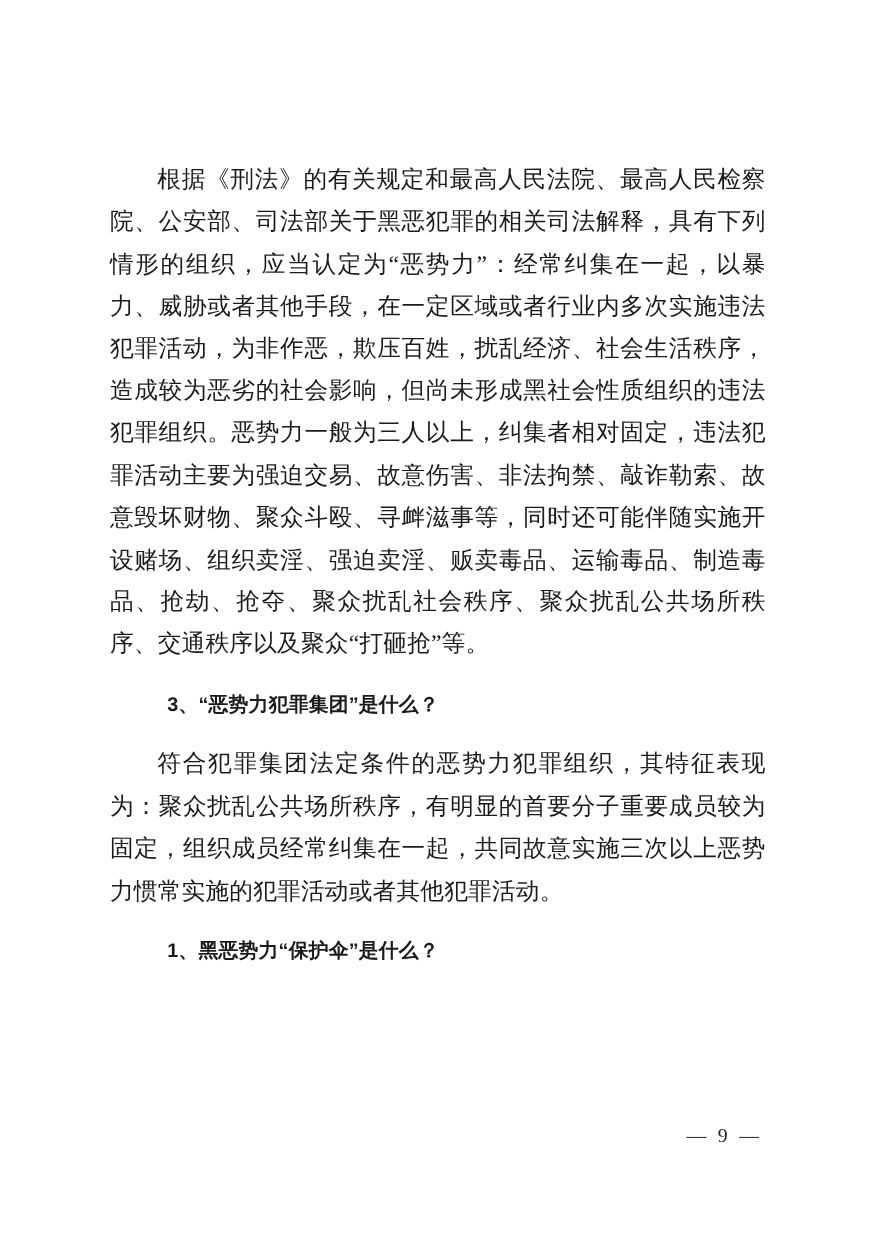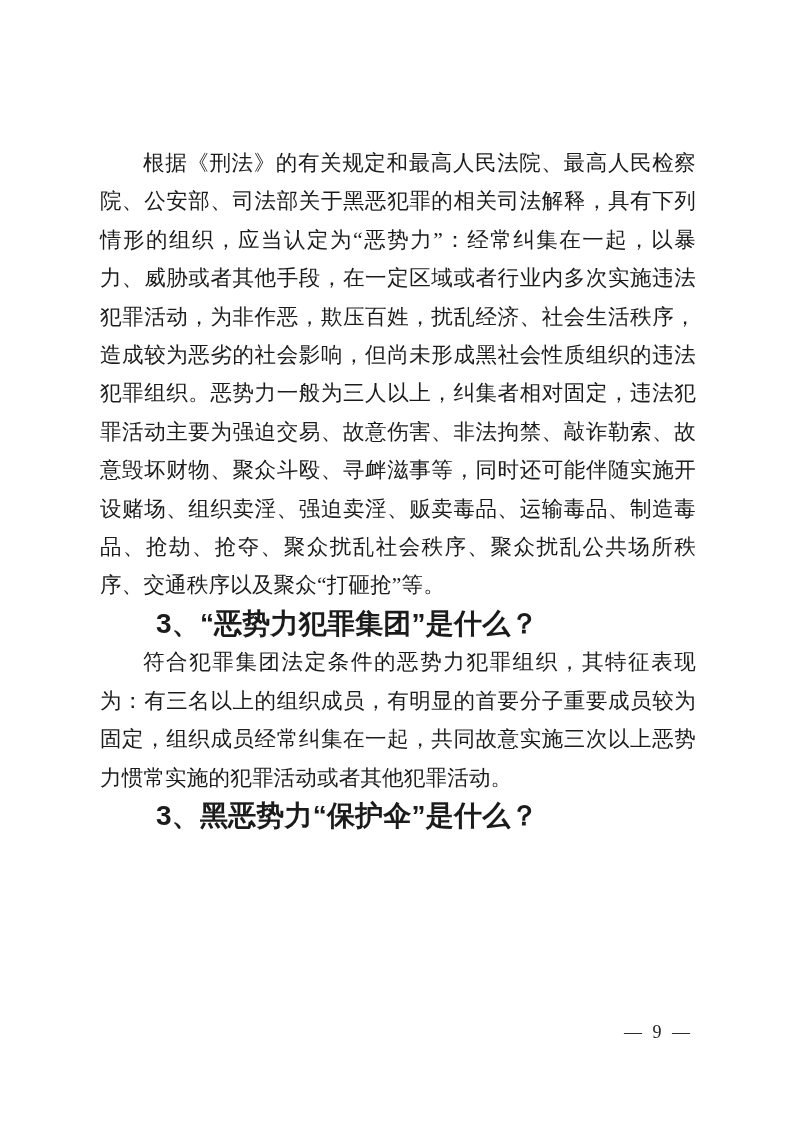--- a/index.html
+++ b/index.html
@@ -32,40 +32,40 @@
     line-height: 38.4px;
     text-align: justify;
     text-justify: inter-character;
     letter-spacing: 0.2px;
   }
   .para {
     margin: 0;
     text-indent: 2em;
   }
   .heading {
-    margin: 0;
+    margin: 16px;
     text-indent: 2em;
     font-weight: 700;
     font-family: "Liberation Sans", "DejaVu Sans", sans-serif;
-    font-size: 28px;
+    font-size: 18px;
   }
   .page-footer {
     position: absolute;
     right: 100px;
     top: 1018px;
     font-size: 18px;
     letter-spacing: 3px;
     color: #222222;
     font-family: "Liberation Serif", "DejaVu Serif", serif;
   }
 </style>
 </head>
 <body>
 
 <div class="page">
   <div class="content">
     <p class="para">根据《刑法》的有关规定和最高人民法院、最高人民检察院、公安部、司法部关于黑恶犯罪的相关司法解释，具有下列情形的组织，应当认定为“恶势力”：经常纠集在一起，以暴力、威胁或者其他手段，在一定区域或者行业内多次实施违法犯罪活动，为非作恶，欺压百姓，扰乱经济、社会生活秩序，造成较为恶劣的社会影响，但尚未形成黑社会性质组织的违法犯罪组织。恶势力一般为三人以上，纠集者相对固定，违法犯罪活动主要为强迫交易、故意伤害、非法拘禁、敲诈勒索、故意毁坏财物、聚众斗殴、寻衅滋事等，同时还可能伴随实施开设赌场、组织卖淫、强迫卖淫、贩卖毒品、运输毒品、制造毒品、抢劫、抢夺、聚众扰乱社会秩序、聚众扰乱公共场所秩序、交通秩序以及聚众“打砸抢”等。</p>
     <p class="heading">3、“恶势力犯罪集团”是什么？</p>
-    <p class="para">符合犯罪集团法定条件的恶势力犯罪组织，其特征表现为：有三名以上的组织成员，有明显的首要分子重要成员较为固定，组织成员经常纠集在一起，共同故意实施三次以上恶势力惯常实施的犯罪活动或者其他犯罪活动。</p>
-    <p class="heading">3、黑恶势力“保护伞”是什么？</p>
+    <p class="para">符合犯罪集团法定条件的恶势力犯罪组织，其特征表现为：聚众扰乱公共场所秩序，有明显的首要分子重要成员较为固定，组织成员经常纠集在一起，共同故意实施三次以上恶势力惯常实施的犯罪活动或者其他犯罪活动。</p>
+    <p class="heading">1、黑恶势力“保护伞”是什么？</p>
   </div>
   <div class="page-footer">— 9 —</div>
 </div>
 
 </body></html>

